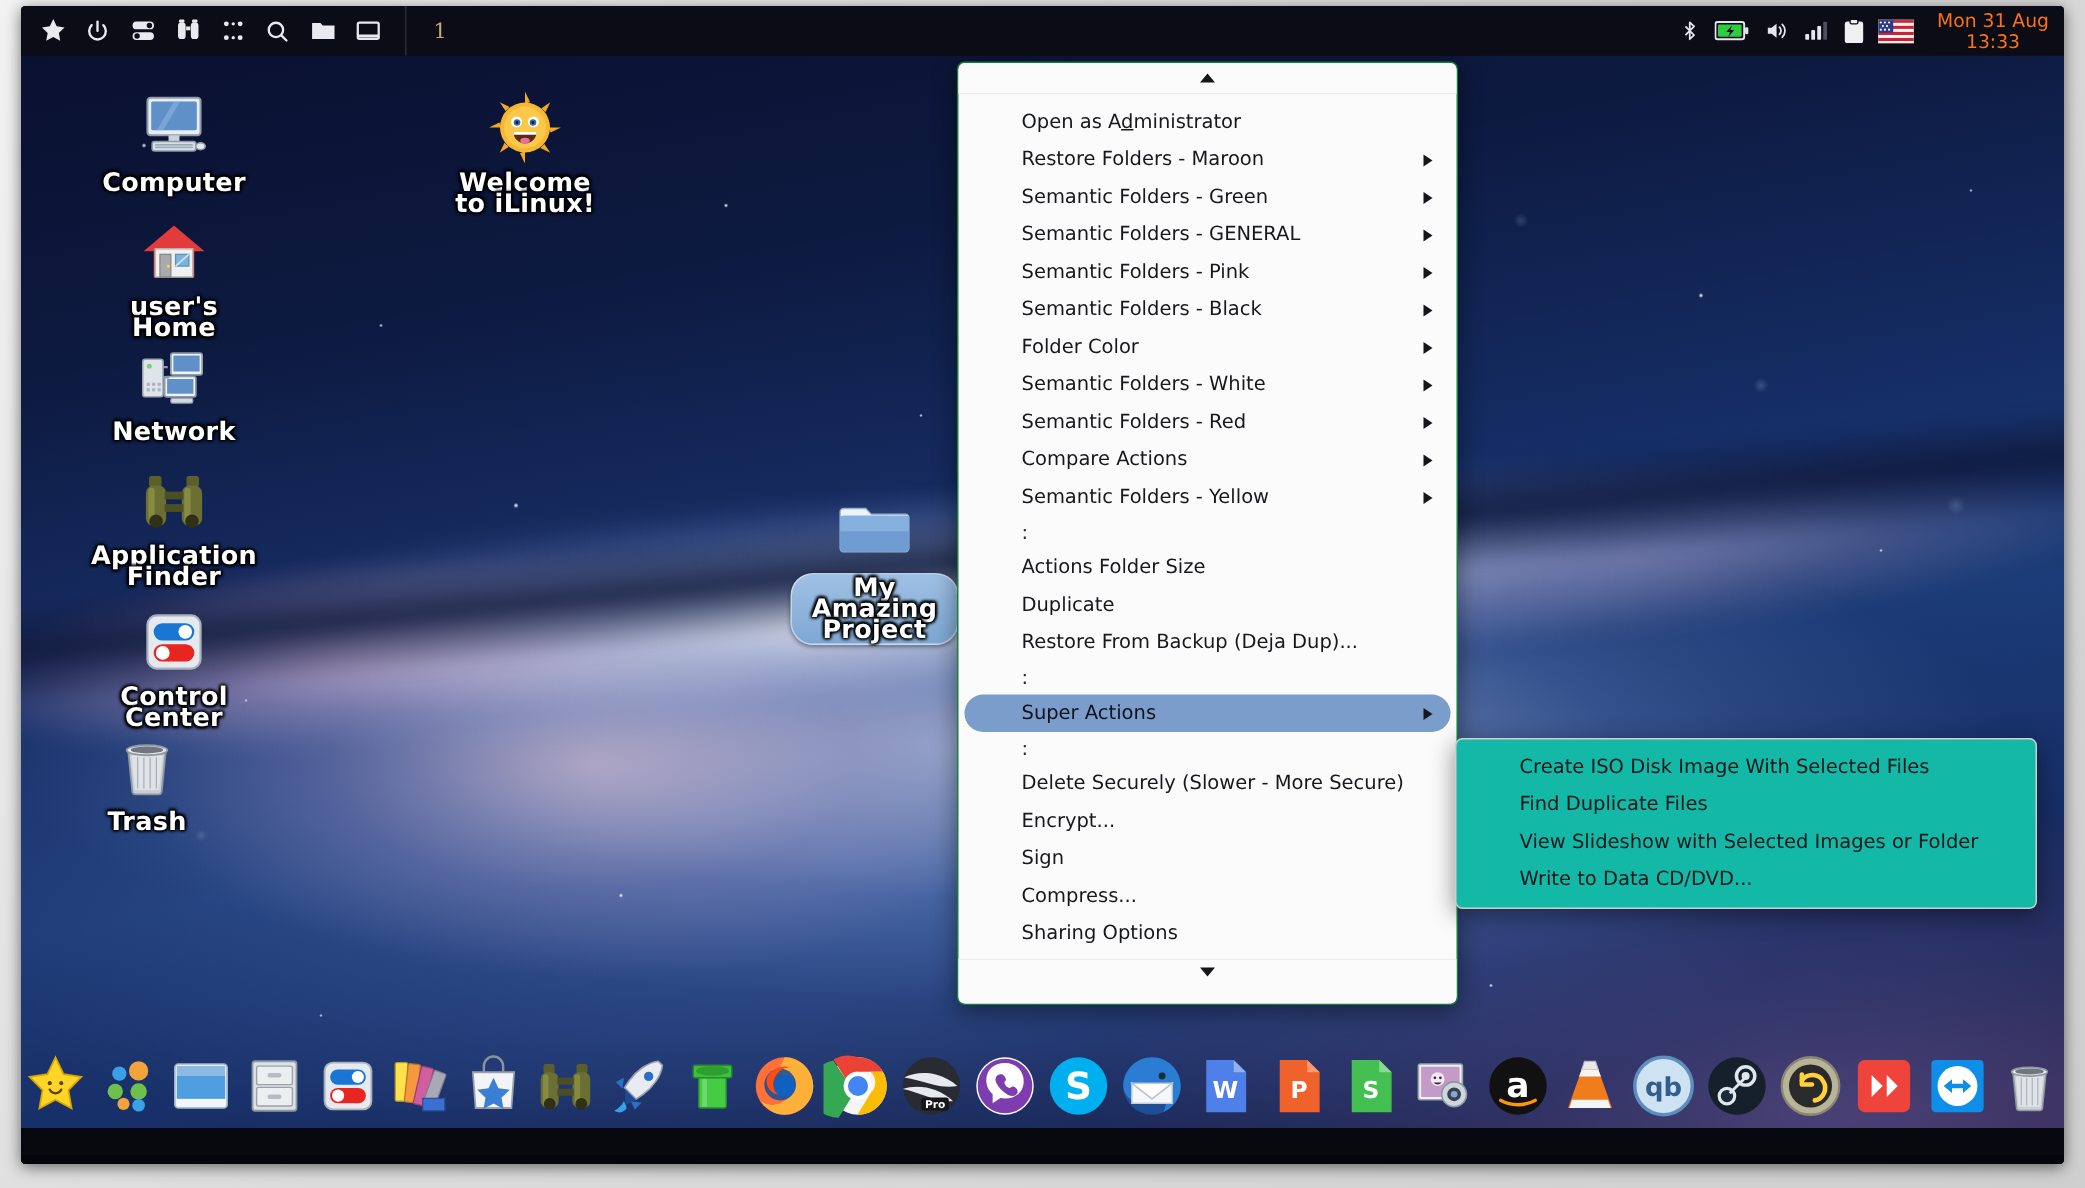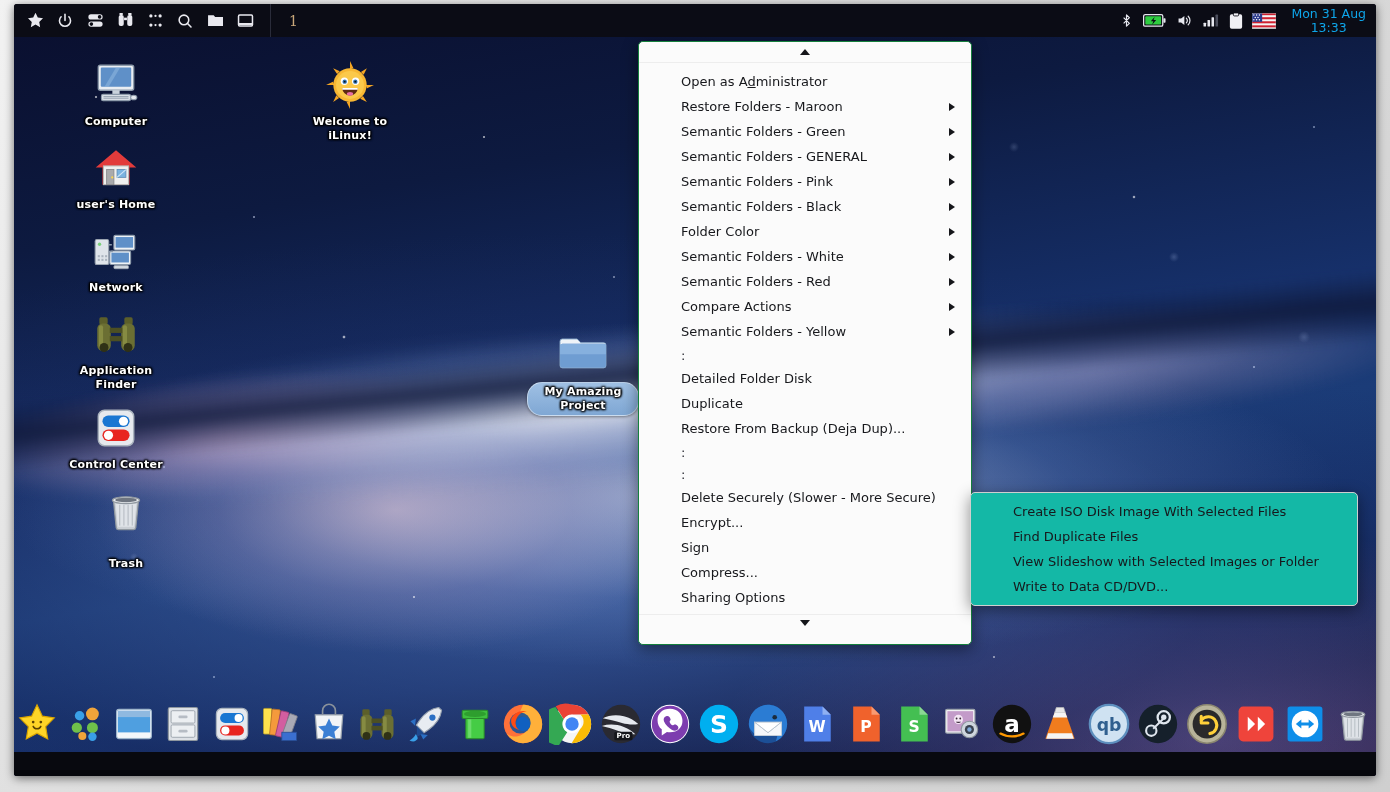--- a/index.html
+++ b/index.html
@@ -106,38 +106,38 @@
     padding: 0 14px; font-size: 14px; color: #c9a87a;
     font-family: "DejaVu Serif", "Liberation Serif", serif;
   }
   #panel-right {
     margin-left: auto; display: flex; align-items: center; gap: 9px;
     padding-right: 10px; height: 33px;
   }
   #panel-right .tray-icon { display: flex; align-items: center; }
   #clock {
     text-align: center; font-size: 12.5px; line-height: 14px;
-    color: #0ea5e9; padding-left: 6px; min-width: 80px;
+    color: #f97316; padding-left: 6px; min-width: 80px;
   }
 
   
   .desk-icon {
     position: absolute;
     width: 112px;
     display: flex; flex-direction: column; align-items: center;
     cursor: pointer;
     z-index: 5;
   }
   .desk-icon .glyph {
     width: 52px; height: 52px;
     display: flex; align-items: center; justify-content: center;
   }
   .desk-icon .label {
     margin-top: 4px;
-    font-size: 11px; font-weight: bold; color: #ffffff;
+    font-size: 17px; font-weight: bold; color: #ffffff;
     text-align: center; line-height: 14px;
     text-shadow: 0 0 3px #000, 1px 1px 2px #000, -1px 1px 2px #000, 1px -1px 2px #000, -1px -1px 2px #000;
     letter-spacing: .2px;
   }
   .desk-icon.selected .label {
     background: linear-gradient(180deg,#9fc0e4,#7fa7d4);
     border-radius: 15px;
     padding: 2px 7px;
     border: 1px solid rgba(255,255,255,.45);
     box-shadow: 0 1px 3px rgba(0,0,0,.4);
@@ -333,21 +333,21 @@
               <svg width="50" height="50" viewBox="0 0 48 48">
       <rect x="7" y="7" width="34" height="34" rx="6" fill="#e6e9ee" stroke="#a9b2bd" stroke-width="1.4"></rect>
       <rect x="11" y="12" width="26" height="11" rx="5.5" fill="#1976d2"></rect>
       <circle cx="31.2" cy="17.5" r="4.4" fill="#fff"></circle>
       <rect x="11" y="25.5" width="26" height="11" rx="5.5" fill="#e8251f"></rect>
       <circle cx="16.8" cy="31" r="4.4" fill="#fff"></circle>
    </svg>
             </div>
             <div class="label">Control Center</div>
           </div>
-          <div class="desk-icon" style="left: 56px; top: 448px; gap: 16px;">
+          <div class="desk-icon" style="left: 28px; top: 448px;">
             <div class="glyph">
               <svg width="50" height="50" viewBox="0 0 48 48">
       <path d="M12 14h24l-2.6 26a2 2 0 0 1-2 1.8H16.6a2 2 0 0 1-2-1.8z" fill="#c9ced4" stroke="#8f979f" stroke-width="1.2"></path>
       <path d="M14 17h20l-2.2 22H16.2z" fill="#dfe3e8"></path>
       <g stroke="#a8afb7" stroke-width=".8">
         <path d="M18 18v20M22 18v20M26 18v20M30 18v20"></path>
       </g>
       <ellipse cx="24" cy="13.6" rx="13" ry="3.2" fill="#e9ecef" stroke="#8f979f" stroke-width="1.2"></ellipse>
       <ellipse cx="24" cy="13.4" rx="10.4" ry="2.2" fill="#6f7680"></ellipse>
    </svg>
@@ -575,30 +575,34 @@
             <span class="sub-arrow"></span>
           </div>
           <div class="menu-item">
             <span class="mlabel">Semantic Folders - Yellow</span>
             <span class="sub-arrow"></span>
           </div>
           <div class="menu-item sep-dots">
             <span class="mlabel">:</span>
           </div>
           <div class="menu-item">
-            <span class="mlabel">Detailed Folder Disk</span>
+            <span class="mlabel">Actions Folder Size</span>
           </div>
           <div class="menu-item">
             <span class="mlabel">Duplicate</span>
           </div>
           <div class="menu-item">
             <span class="mlabel">Restore From Backup (Deja Dup)...</span>
           </div>
           <div class="menu-item sep-dots">
             <span class="mlabel">:</span>
+          </div>
+          <div class="menu-item active">
+            <span class="mlabel">Super Actions</span>
+            <span class="sub-arrow"></span>
           </div>
           <div class="menu-item sep-dots">
             <span class="mlabel">:</span>
           </div>
           <div class="menu-item">
             <span class="mlabel">Delete Securely (Slower - More Secure)</span>
           </div>
           <div class="menu-item">
             <span class="mlabel">Encrypt...</span>
           </div>

